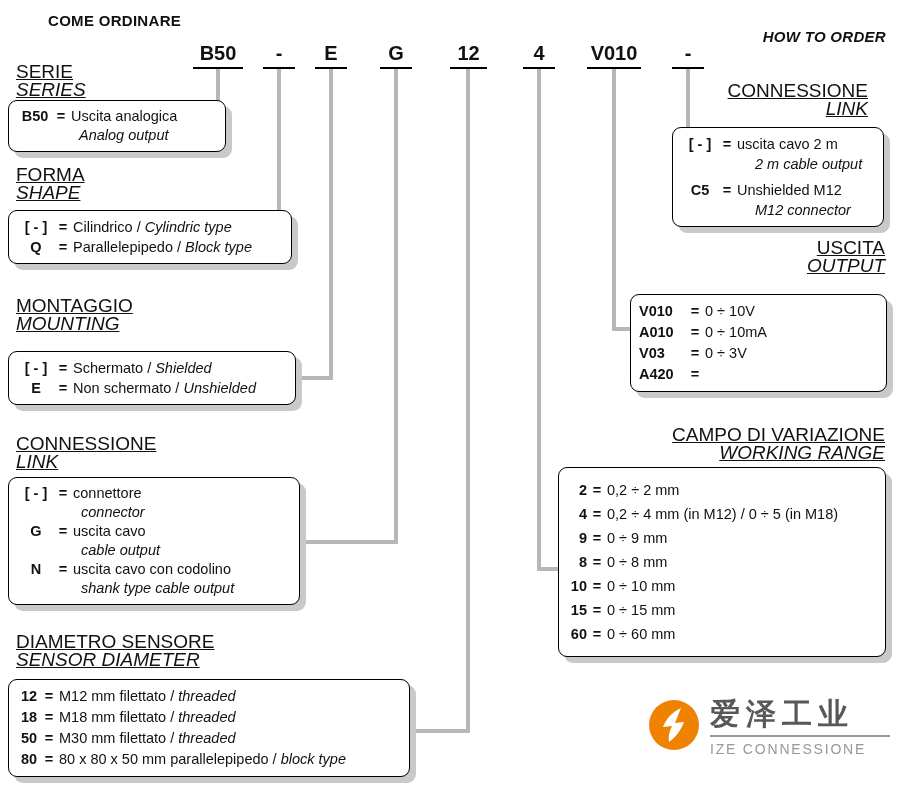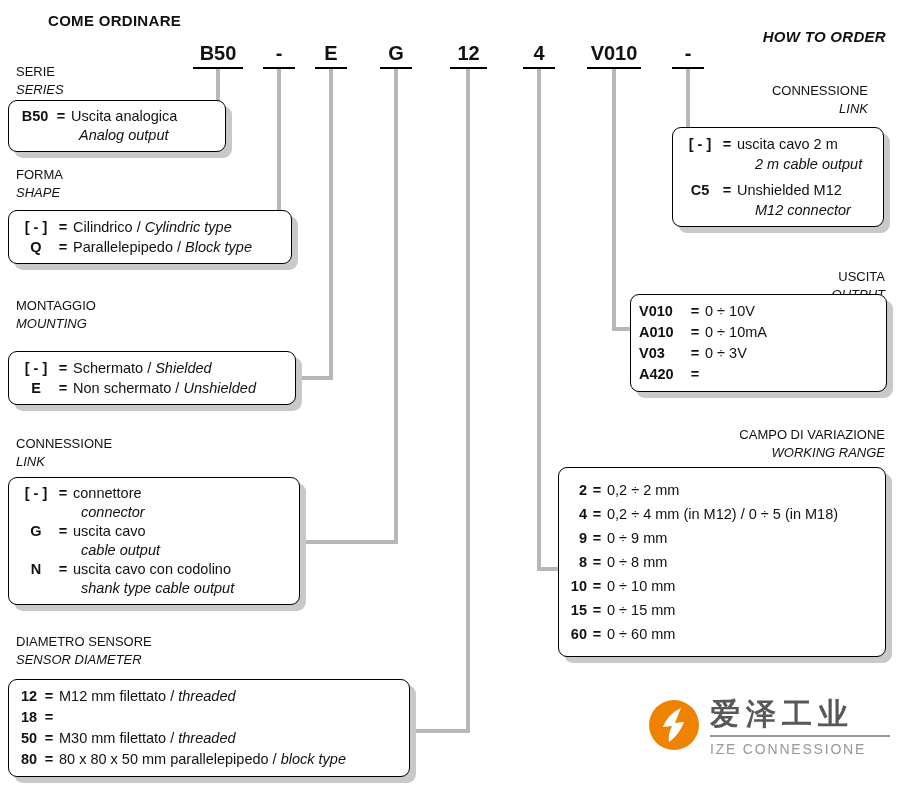--- a/index.html
+++ b/index.html
@@ -9,21 +9,21 @@
 
   .hdr { position:absolute; font-size:15px; font-weight:bold; letter-spacing:.3px; }
   .hdr.italic { font-style:italic; }
 
   .vline { position:absolute; width:4px; background:#b7b7b7; z-index:1; }
   .hline { position:absolute; height:4px; background:#b7b7b7; z-index:1; }
 
   .seg { position:absolute; top:40px; height:29px; border-bottom:2.5px solid #000;
          text-align:center; font-size:20px; font-weight:bold; z-index:3; line-height:26px; }
 
-  .lbl { position:absolute; font-size:13px; line-height:18px; z-index:2; }
+  .lbl { position:absolute; font-size:19px; line-height:18px; z-index:2;text-decoration:underline; }
   .lbl .sub { font-style:italic; }
   .lbl.right { text-align:right; }
 
   .box { position:absolute; background:#fff; border:1.6px solid #000; border-radius:9px;
          box-shadow:6px 6px 0 #c9c9c9; padding:6px 8px; font-size:14.5px; z-index:2; }
   .row { display:flex; align-items:baseline; line-height:var(--lh,19px); }
   .code { flex:none; width:var(--cw,34px); text-align:center; font-weight:bold; }
   .code.left { text-align:left; }
   .code.num { text-align:right; padding-right:2px; }
   .eq { flex:none; width:16px; text-align:center; font-weight:bold; }
@@ -89,21 +89,21 @@
     <div class="sub">LINK</div>
   </div>
   <div class="lbl" style="left:16px;top:633px;">
     <div>DIAMETRO SENSORE</div>
     <div class="sub">SENSOR DIAMETER</div>
   </div>
   <div class="lbl right" style="right:33px;top:82px;">
     <div>CONNESSIONE</div>
     <div class="sub">LINK</div>
   </div>
-  <div class="lbl right" style="right:16px;top:268px;">
+  <div class="lbl right" style="right:16px;top:239px;">
     <div>USCITA</div>
     <div class="sub">OUTPUT</div>
   </div>
   <div class="lbl right" style="right:16px;top:426px;">
     <div>CAMPO DI VARIAZIONE</div>
     <div class="sub">WORKING RANGE</div>
   </div>
 
   <div class="box" style="left:8px;top:100px;width:218px;--cw:36px;">
     <div class="row">
@@ -163,20 +163,21 @@
 
   <div class="box" style="left:8px;top:679px;width:402px;--cw:24px;--lh:21px;">
     <div class="row">
       <span class="code">12</span>
       <span class="eq">=</span>
       <span class="desc"><span>M12 mm filettato /</span> <i>threaded</i></span>
     </div>
     <div class="row">
       <span class="code">18</span>
       <span class="eq">=</span>
+      <span class="desc"><span>M18 mm filettato /</span> <i>threaded</i></span>
     </div>
     <div class="row">
       <span class="code">50</span>
       <span class="eq">=</span>
       <span class="desc"><span>M30 mm filettato /</span> <i>threaded</i></span>
     </div>
     <div class="row">
       <span class="code">80</span>
       <span class="eq">=</span>
       <span class="desc"><span>80 x 80 x 50 mm parallelepipedo /</span> <i>block type</i></span>

